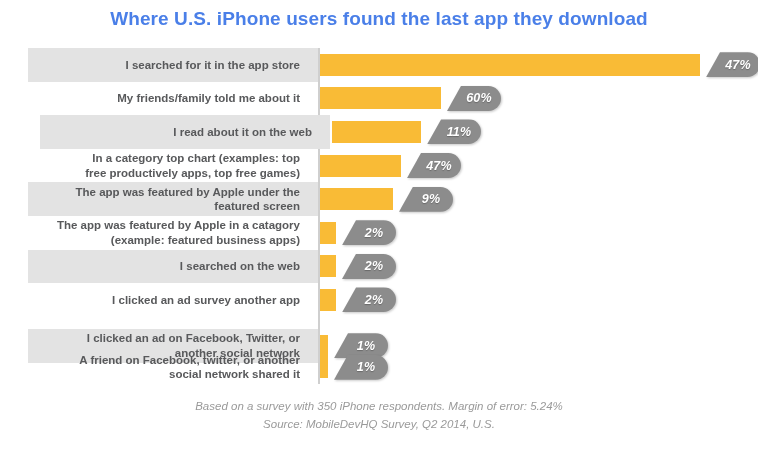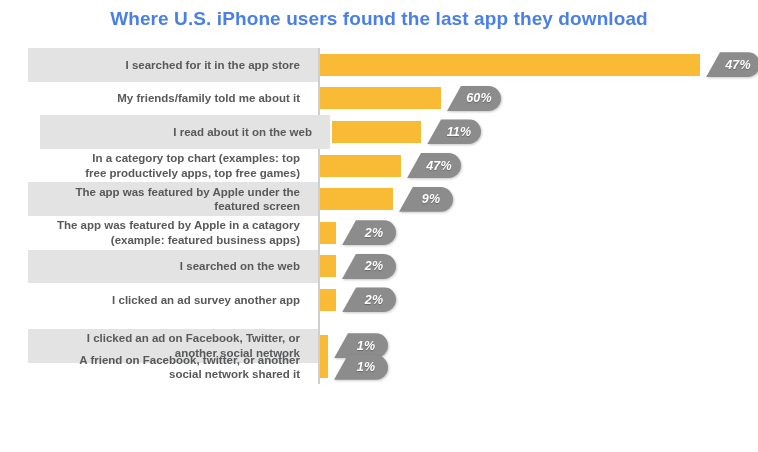--- a/index.html
+++ b/index.html
@@ -255,14 +255,18 @@
           </div>
           <div class="bar" style="width: 8px; height: 22px; top: 5.8px;"></div>
           <div class="callout" style="left: 306px; width: 54px; top: 4.3px;">
             <div class="flag-bg"></div>
             <div class="flag-text">1%</div>
           </div>
         </div>
       </div>
   </div>
 
+  <div class="footer">
+    <div>Based on a survey with 350 iPhone respondents. Margin of error: 5.24%</div>
+    <div>Source: MobileDevHQ Survey, Q2 2014, U.S.</div>
+  </div>
 
 </div>
 
 </body></html>

